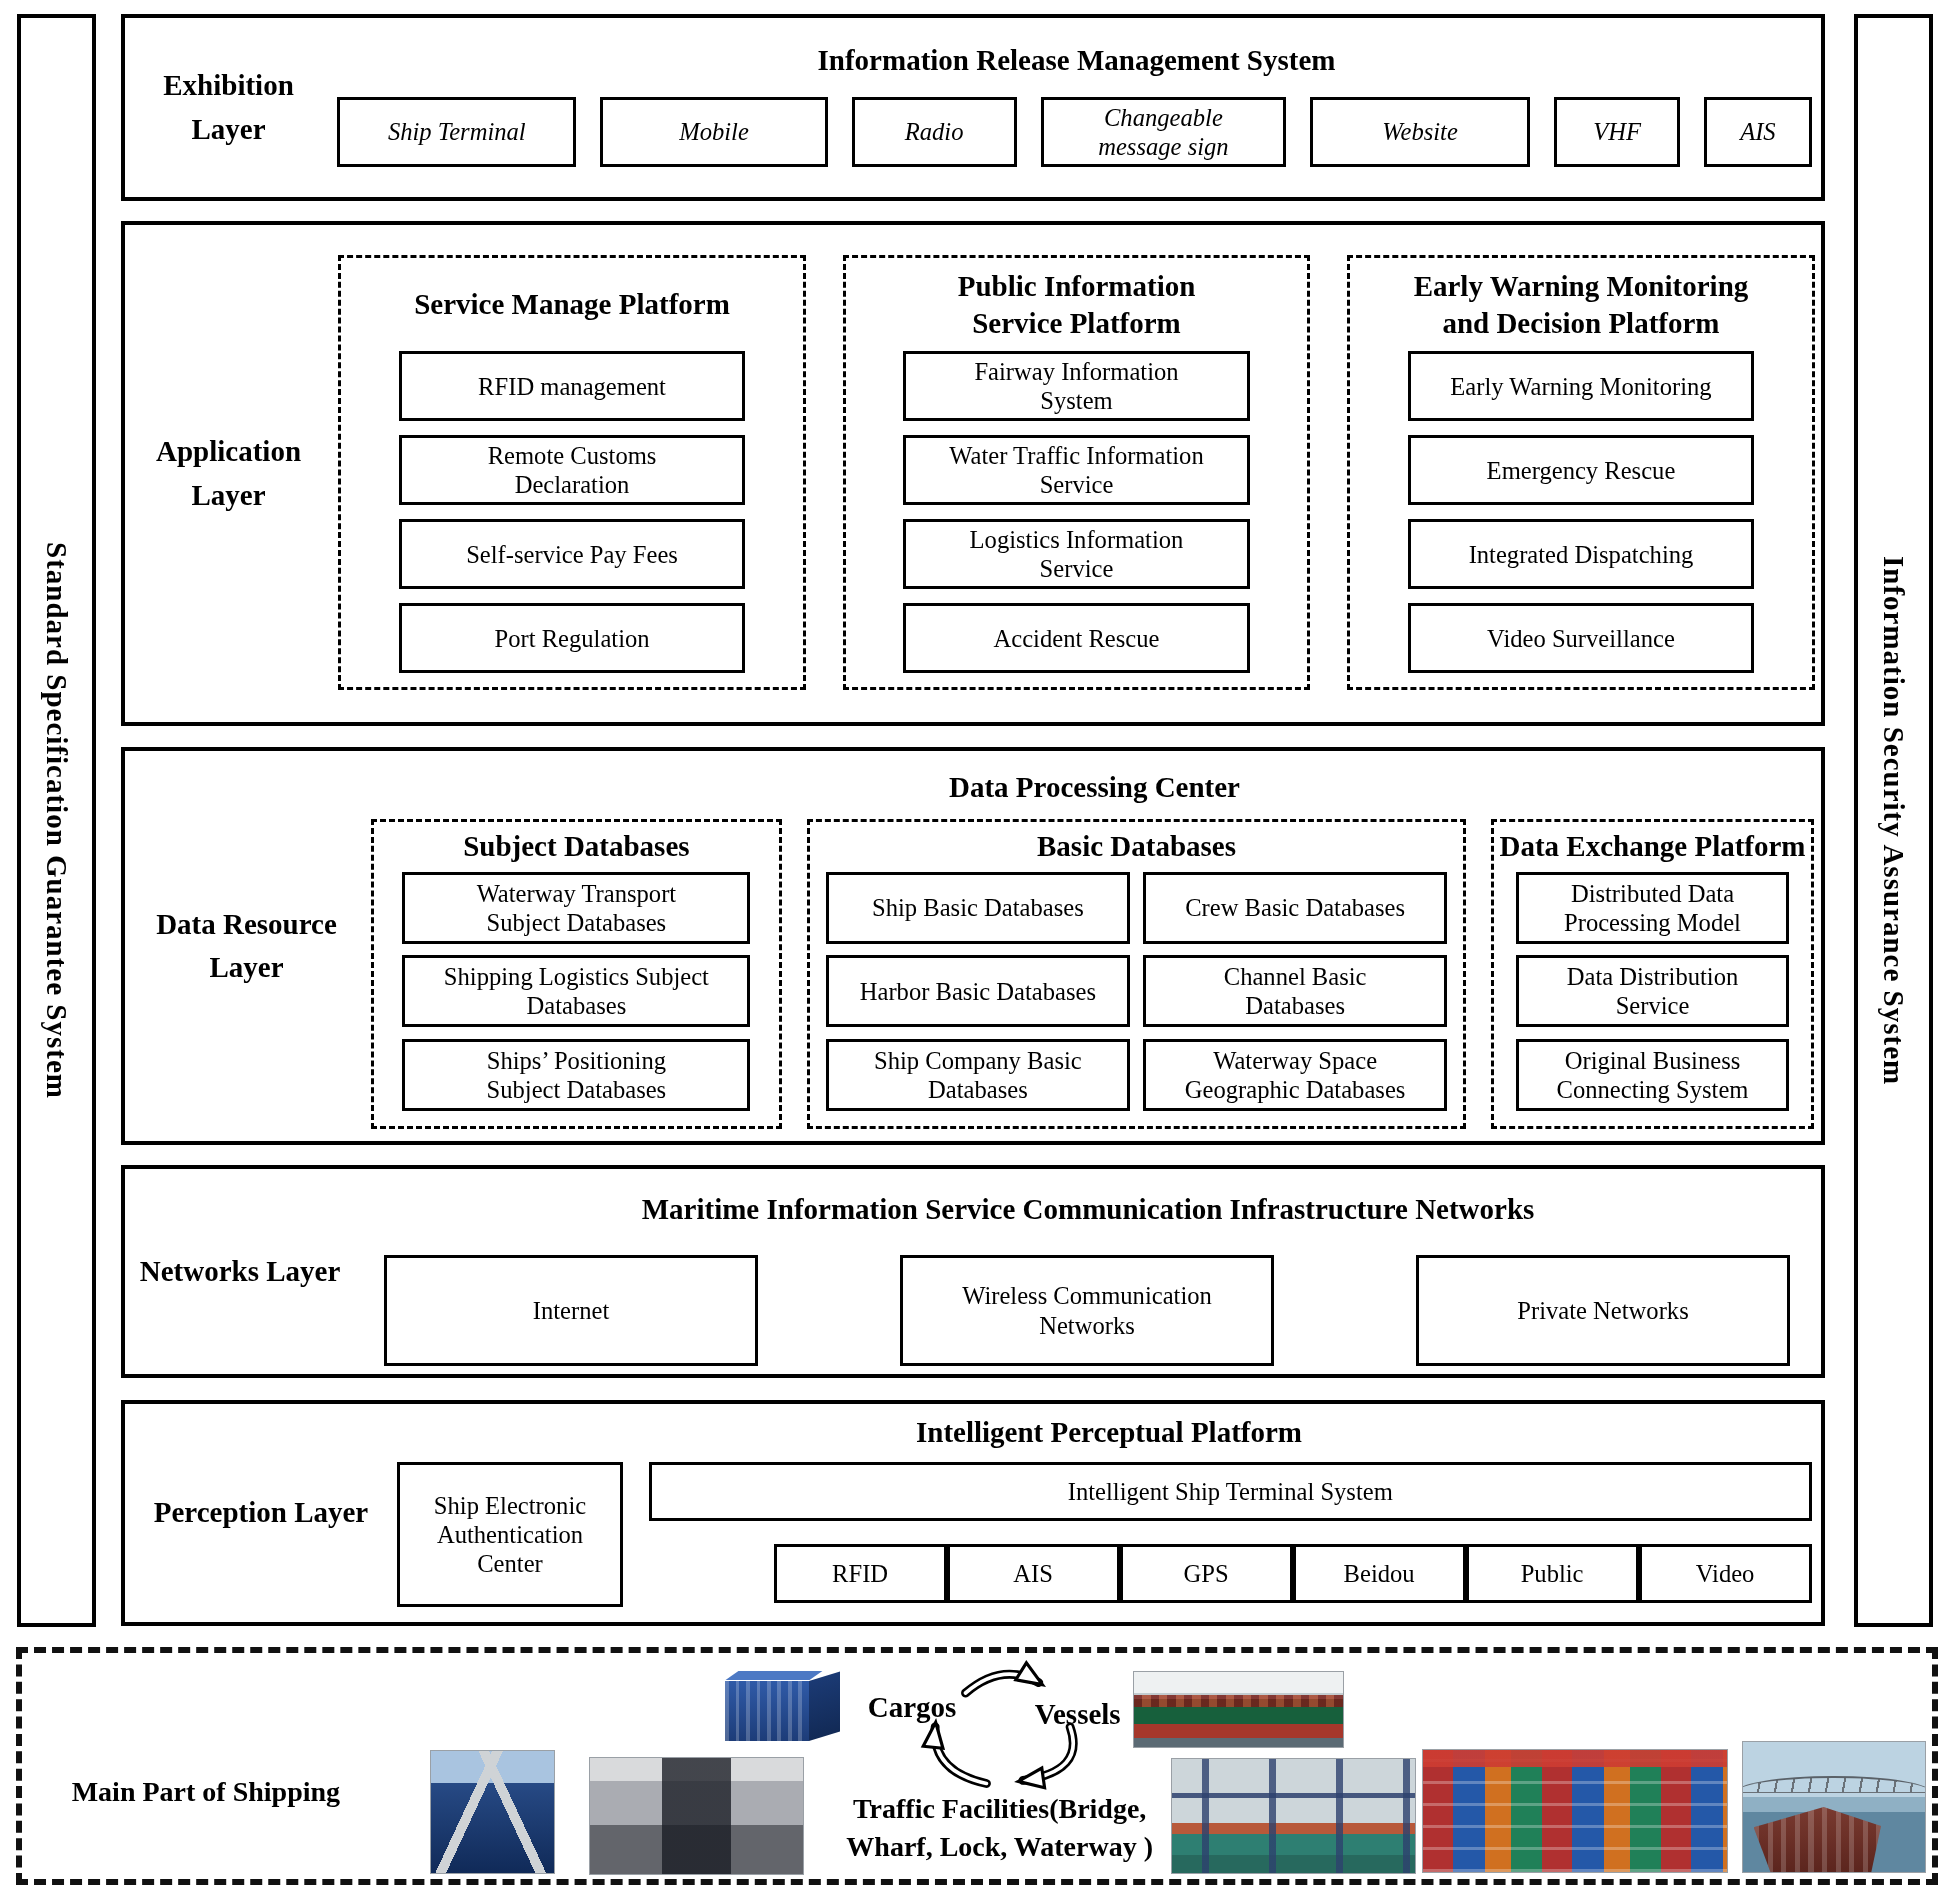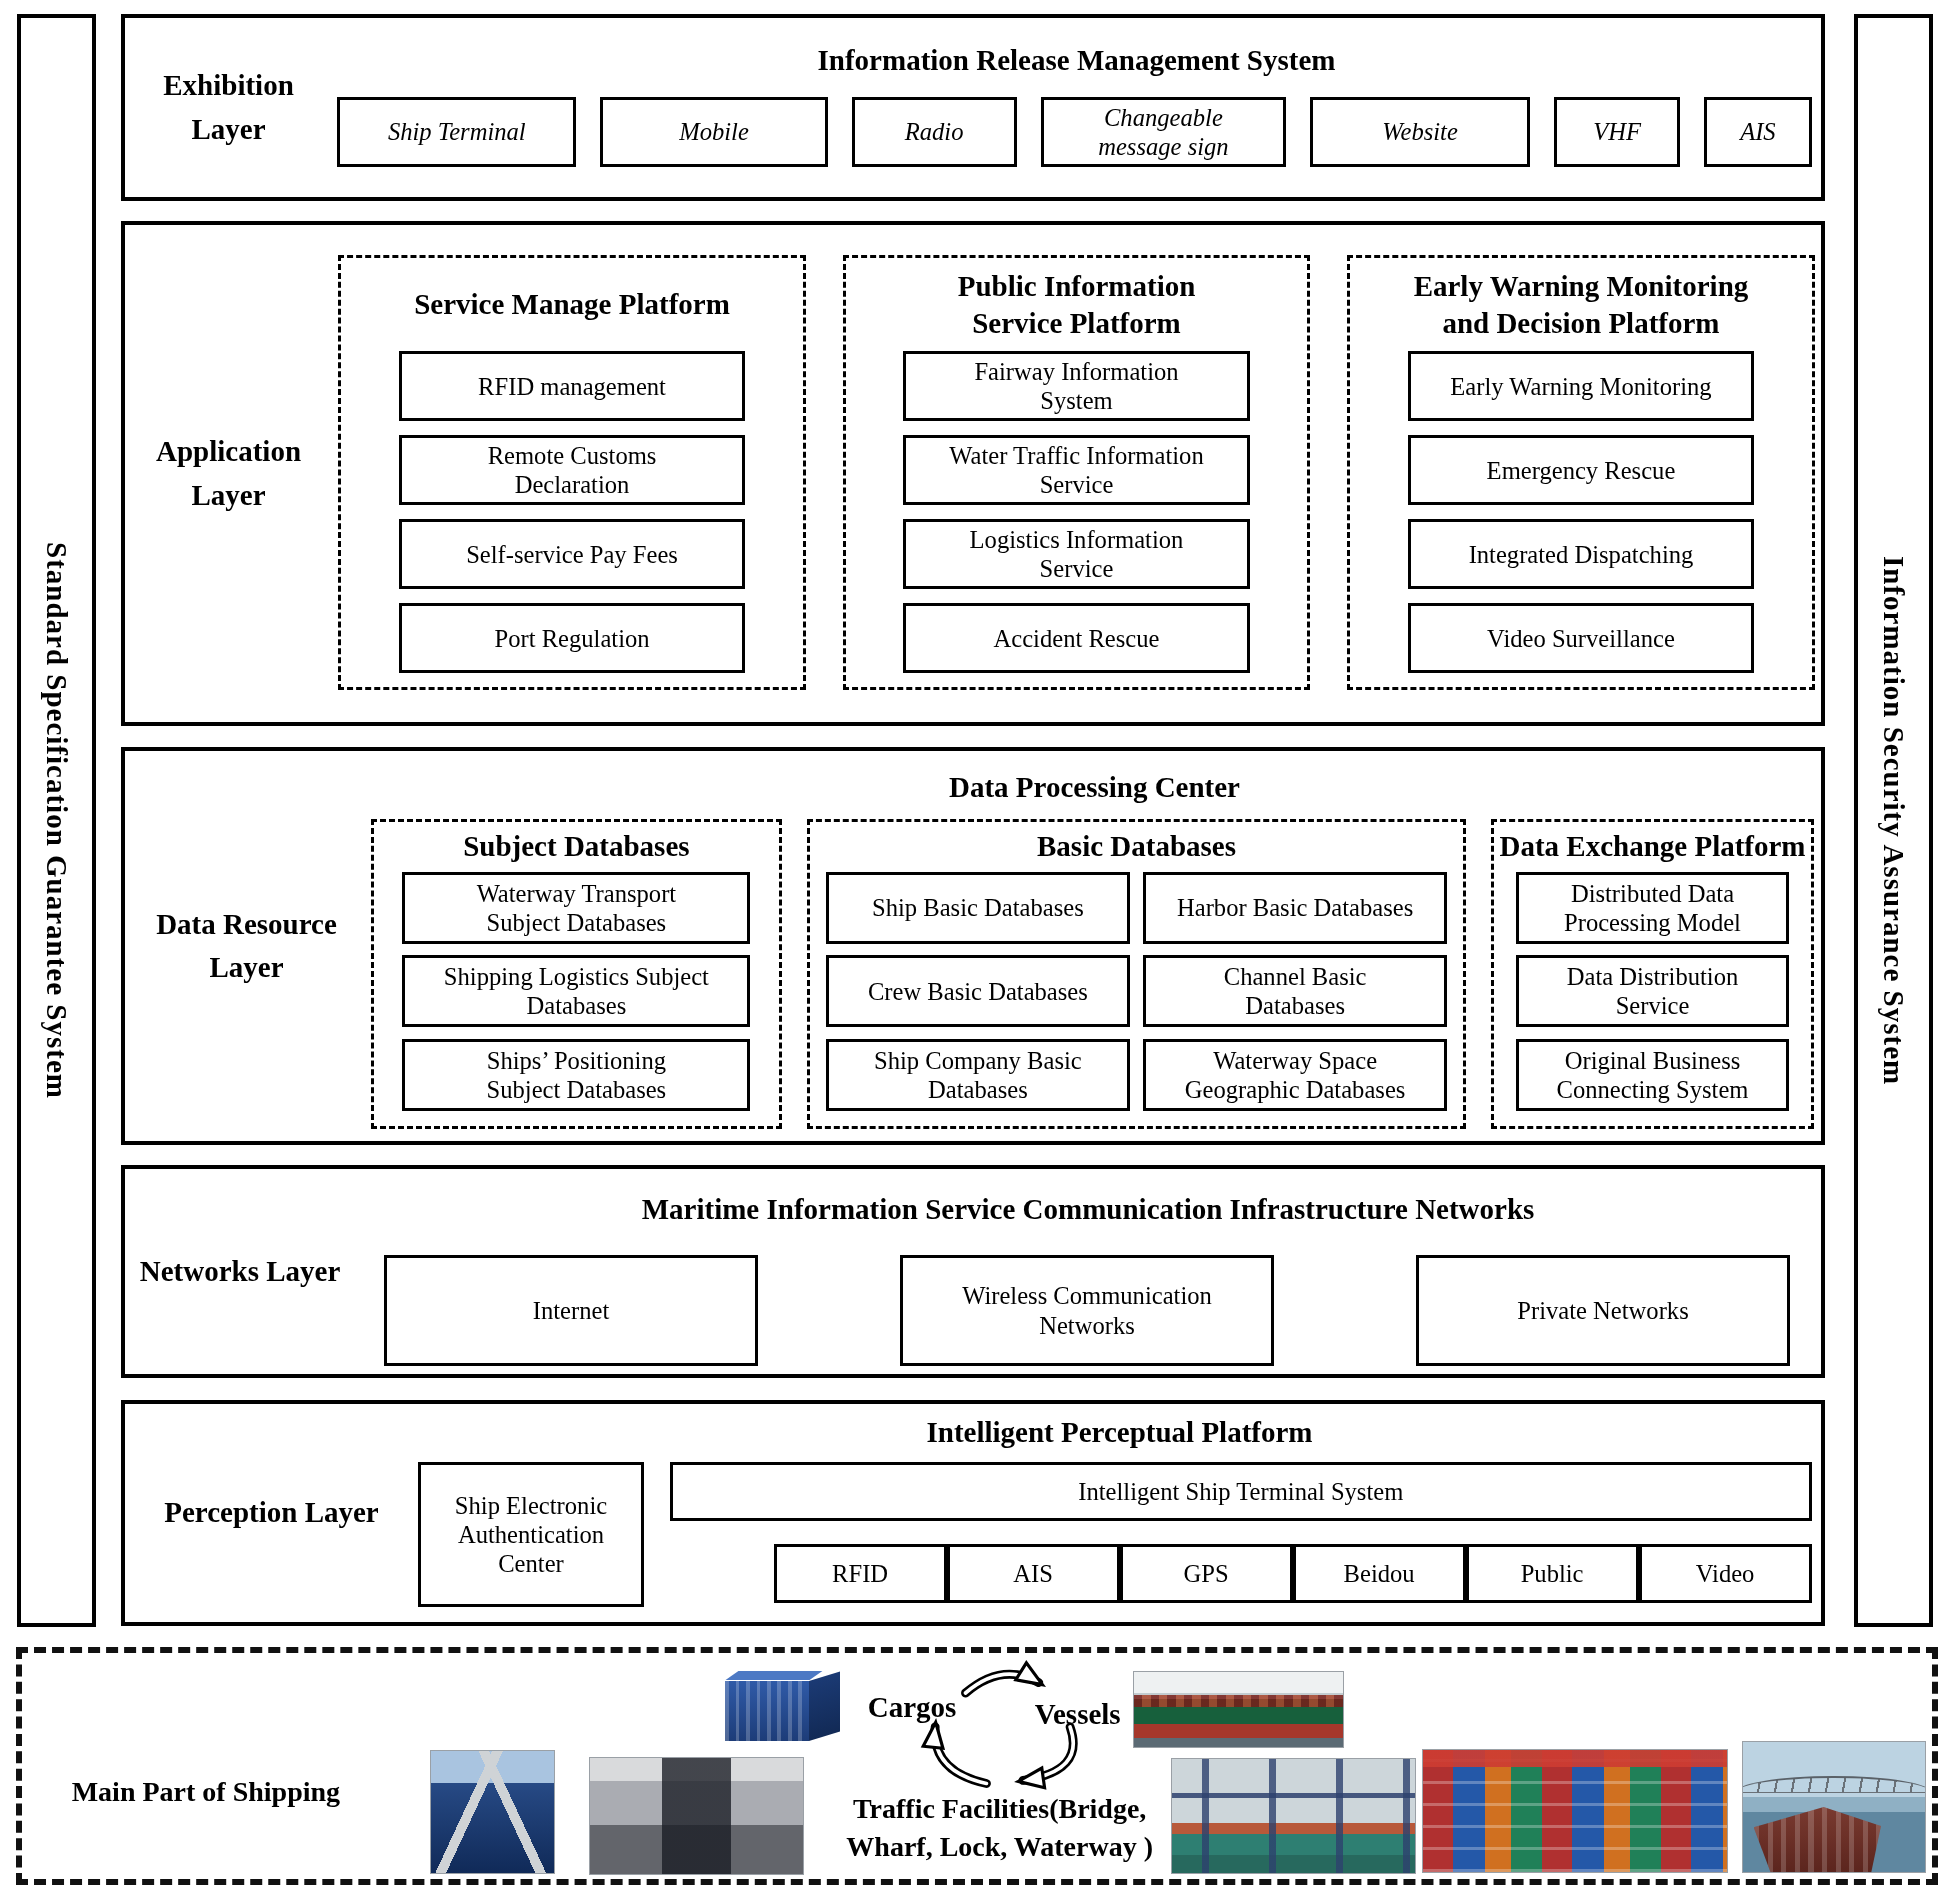--- a/index.html
+++ b/index.html
@@ -48,21 +48,21 @@
   .basic-grid { width:95%; display:grid; grid-template-columns:1fr 1fr; gap:11.5px 13.6px; }
   .basic-grid .box { width:100%; margin:0; }
 
   #layer-networks { top:1165px; height:213px; }
   #layer-networks .layer-label { width:230px; }
   .net-title { margin-top:24px; }
   .net-items { display:flex; justify-content:space-between; margin:29px 31px 0 29px; height:111px; }
   .net-items .box { width:374px; }
 
   #layer-perception { top:1400px; height:226px; }
-  #layer-perception .layer-label { width:293px; }
+  #layer-perception .layer-label { width:272px; }
   .per-title { margin-top:11.5px; }
   .per-body { display:flex; margin:13.6px 9.4px 0 0; }
   .auth-box { width:226px; height:145px; }
   .per-right { flex:1; margin-left:26px; display:flex; flex-direction:column; }
   .terminal-box { height:59px; }
   .sensor-row { display:flex; justify-content:flex-end; margin-top:23px; height:59px; }
   .sensor-row .box { width:173px; }
 
   
   #bottom-box { position:absolute; left:15.7px; top:1647px; width:1922px; height:238px;
@@ -200,22 +200,22 @@
 Subject Databases</div>
           <div class="box">Shipping Logistics Subject
 Databases</div>
           <div class="box">Ships’  Positioning
 Subject Databases</div>
         </div>
         <div class="group" style="flex-grow:1260">
           <div class="group-title">Basic Databases</div>
           <div class="basic-grid">
             <div class="box">Ship Basic Databases</div>
+            <div class="box">Crew Basic Databases</div>
             <div class="box">Harbor Basic Databases</div>
-            <div class="box">Crew Basic Databases</div>
             <div class="box">Channel Basic
 Databases</div>
             <div class="box">Ship Company Basic
 Databases</div>
             <div class="box">Waterway Space
 Geographic Databases</div>
           </div>
         </div>
         <div class="group" style="flex-grow:610">
           <div class="group-title">Data Exchange Platform</div>

